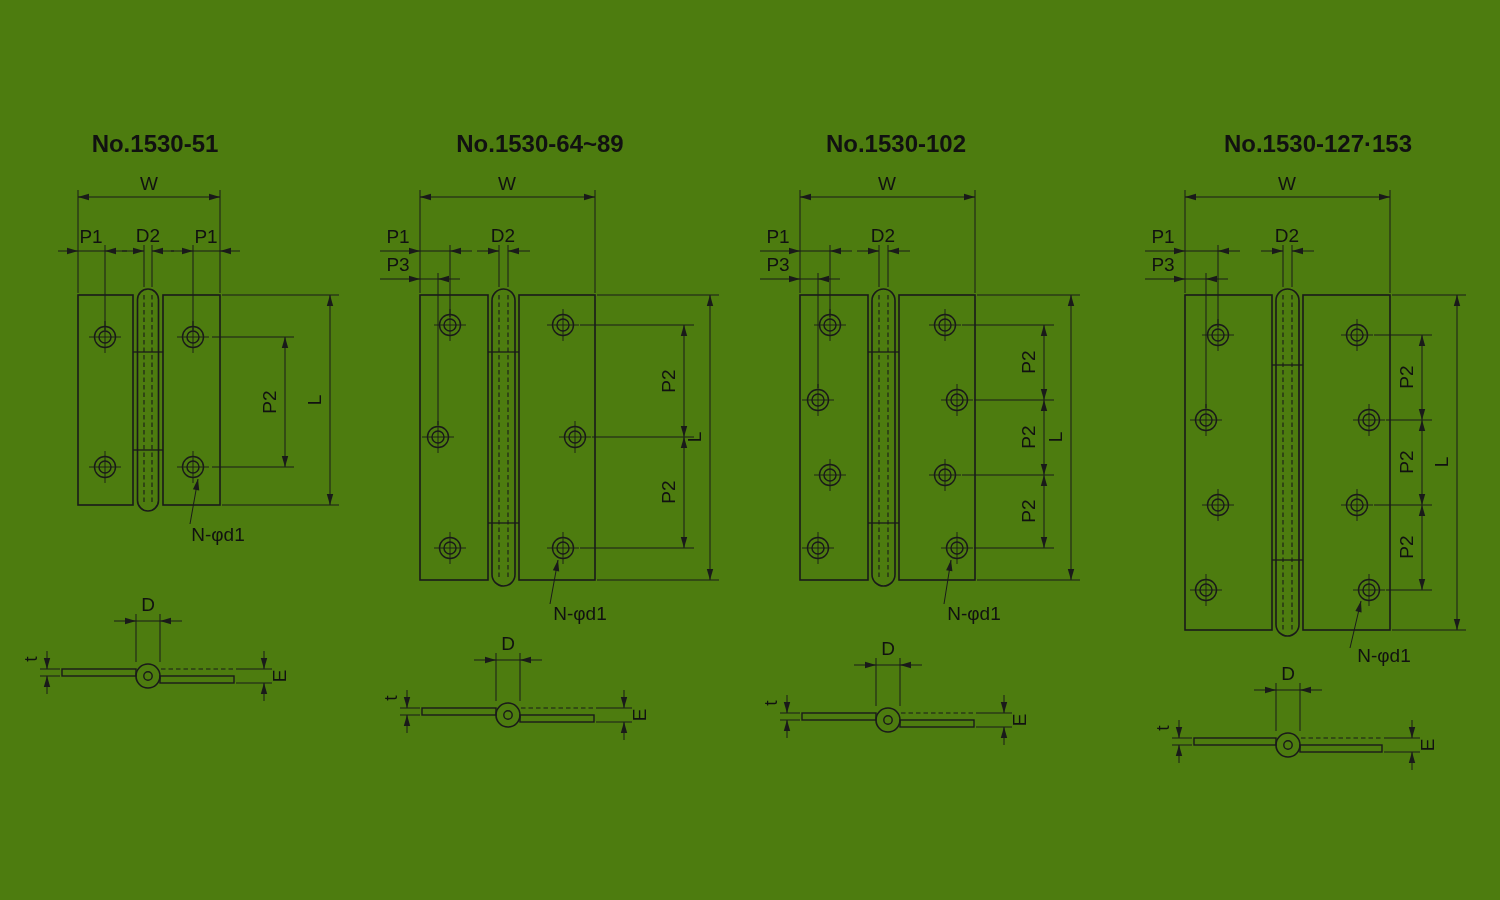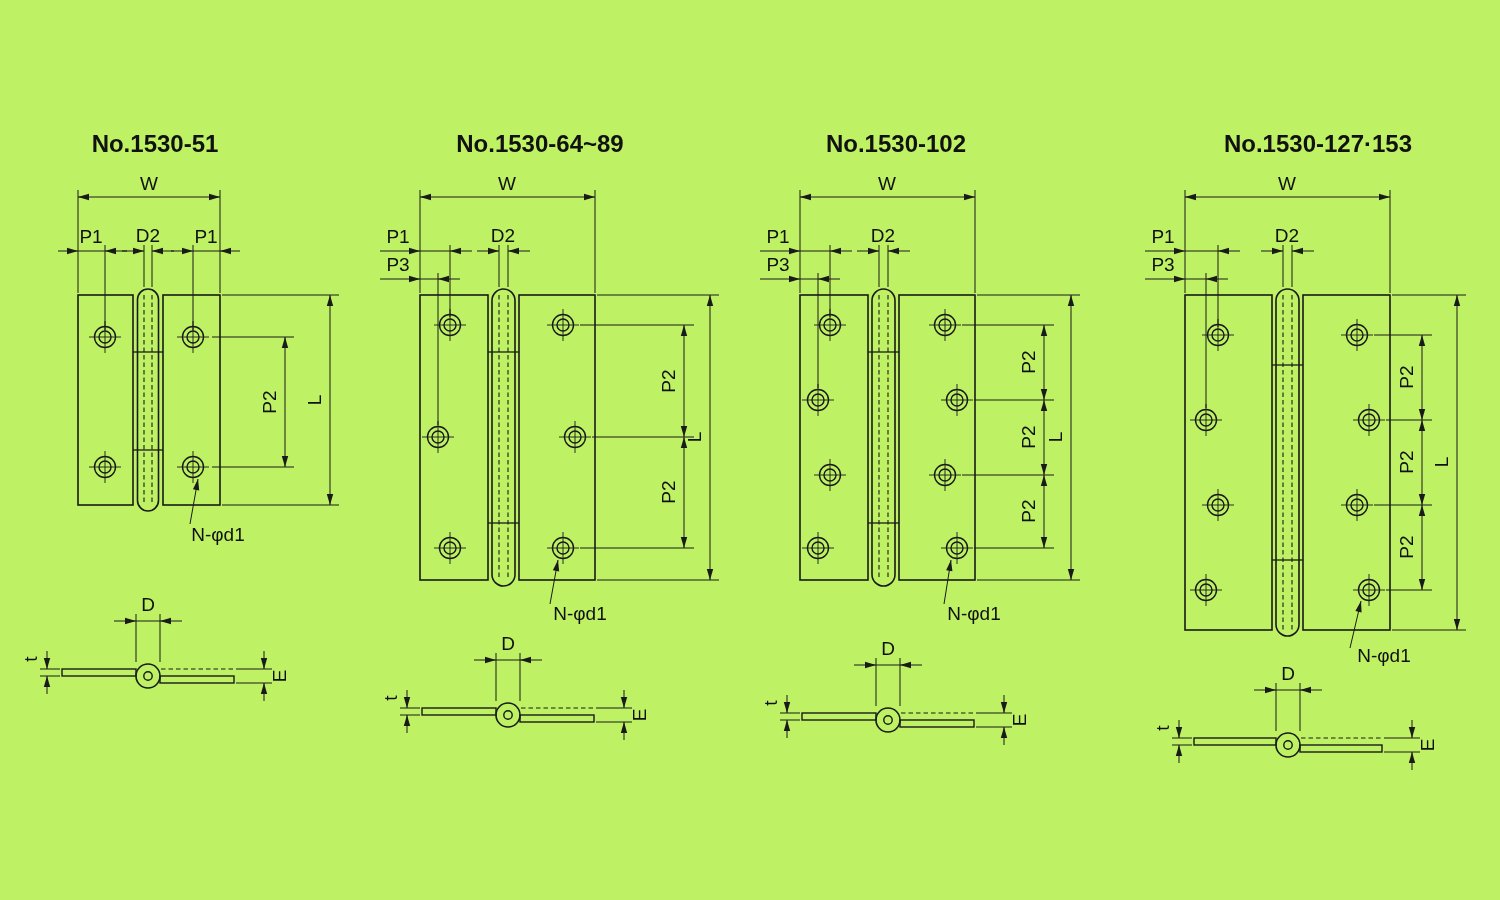--- a/index.html
+++ b/index.html
@@ -1,16 +1,16 @@
 <!DOCTYPE html>
 <html><head>
 <meta charset="utf-8">
 <style>
   html,body{margin:0;padding:0;background:#ffffff}
-  .stage{position:relative;width:1500px;height:900px;background:#bef264;overflow:hidden}
+  .stage{position:relative;width:1500px;height:900px;background:#4d7c0f;overflow:hidden}
   svg{display:block}
   .ol{fill:none;stroke:#1a1a1a;stroke-width:1.6}
   .ol2{fill:none;stroke:#1a1a1a;stroke-width:1.4}
   .step{fill:none;stroke:#1a1a1a;stroke-width:1.3}
   .cl{stroke:#1a1a1a;stroke-width:0.9}
   .dim{fill:none;stroke:#1a1a1a;stroke-width:1}
   .dash{fill:none;stroke:#1a1a1a;stroke-width:1.1;stroke-dasharray:4.5 3}
   text{fill:#111;font-family:"Liberation Sans","DejaVu Sans",sans-serif}
   .lbl{font-size:19px;text-anchor:middle}
   .title{font-size:24px;font-weight:bold;text-anchor:middle}

